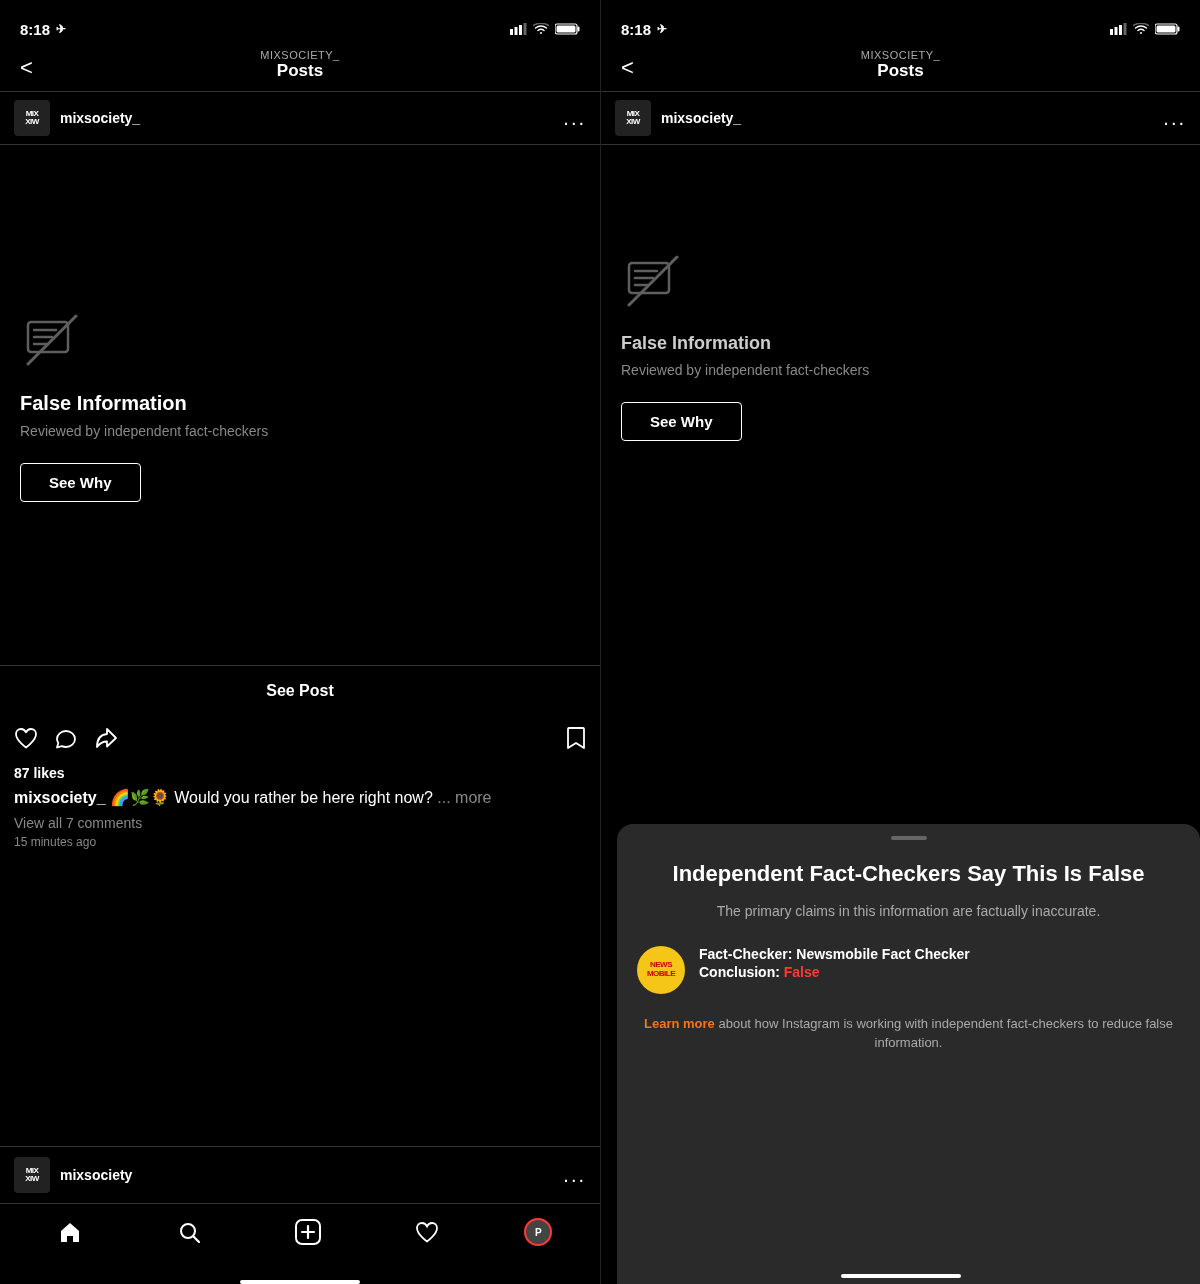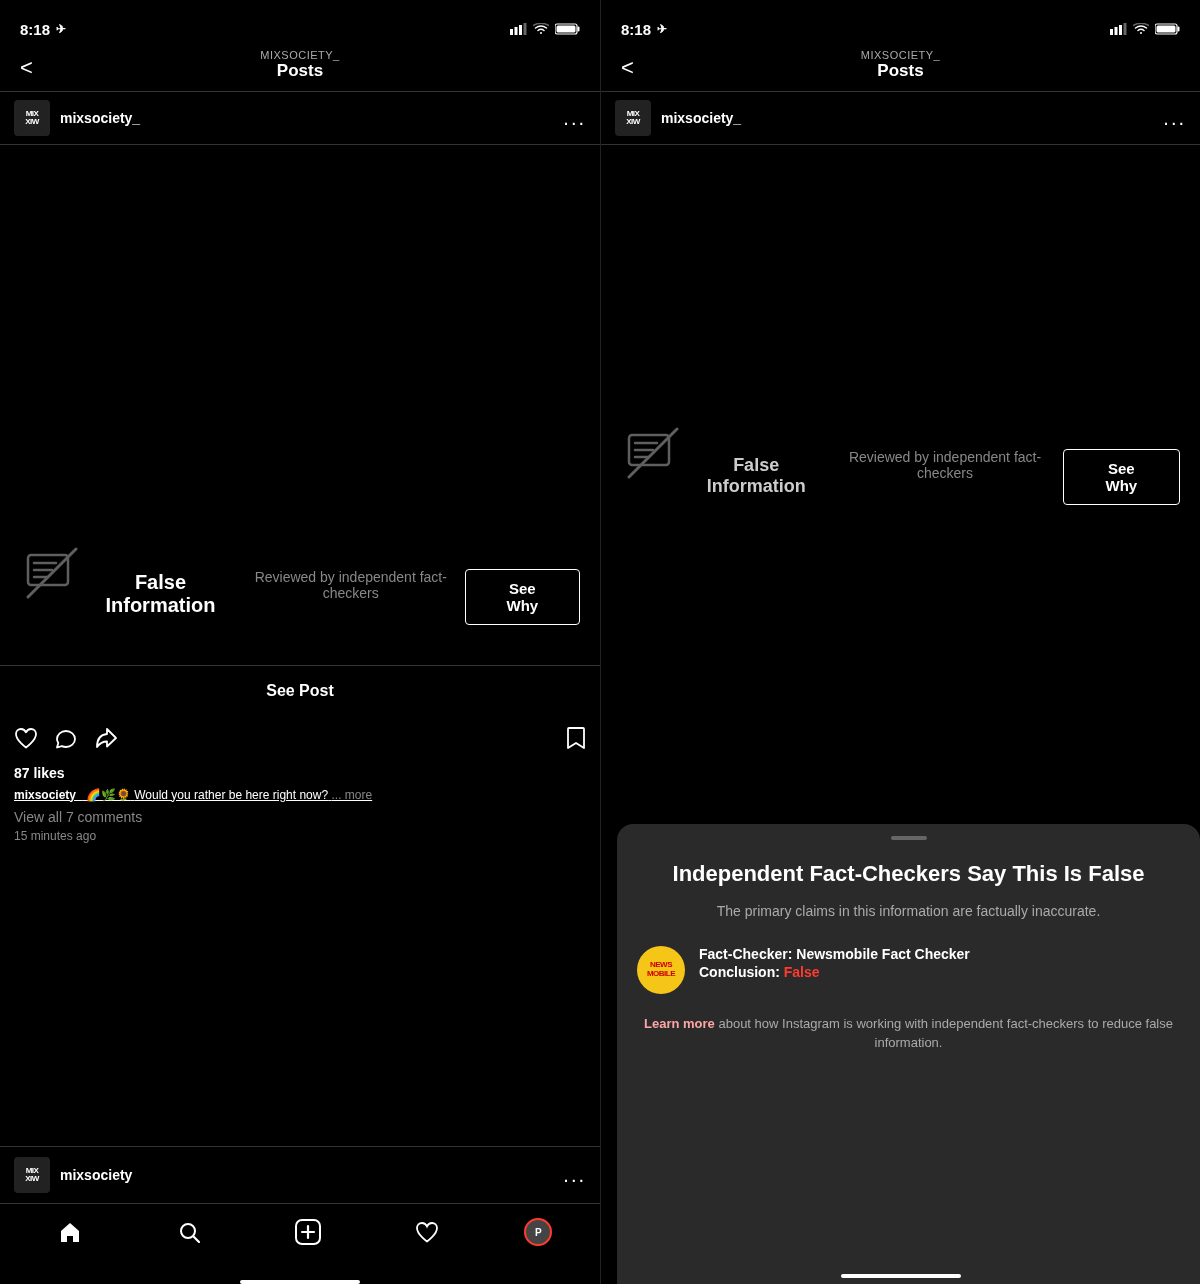--- a/index.html
+++ b/index.html
@@ -123,22 +123,22 @@
     .post-more {
       color: #fff;
       font-size: 20px;
       letter-spacing: 2px;
     }
 
     
     .post-content {
       flex: 1;
       display: flex;
-      flex-direction: row;
-      align-items: flex-end;
+      flex-direction: column;
+      align-items: flex-start;
       justify-content: center;
       padding: 40px 20px;
       min-height: 400px;
       max-height: 520px;
     }
 
     .false-info-icon {
       margin-bottom: 16px;
     }
 
@@ -222,24 +222,23 @@
 
     .likes-count {
       color: #fff;
       font-size: 14px;
       font-weight: 700;
       margin-bottom: 6px;
     }
 
     .post-caption {
       color: #fff;
-      font-size: 12px;
+      font-size: 16px;
       line-height: 1.4;
       margin-bottom: 6px;
-      text-decoration: underline;
     }
 
     .post-caption .username {
       font-weight: 700;
     }
 
     .post-caption .more {
       color: #888;
     }
 
@@ -406,21 +405,21 @@
 
     .learn-more-text {
       color: #aaa;
       font-size: 13px;
       text-align: center;
       line-height: 1.5;
       margin-top: 16px;
     }
 
     .learn-more-link {
-      color: #fca5a5;
+      color: #f97316;
       font-weight: 600;
       text-align: right;
     }
 
     .home-indicator {
       width: 120px;
       height: 4px;
       background: #fff;
       border-radius: 2px;
       margin: 10px auto 0;

